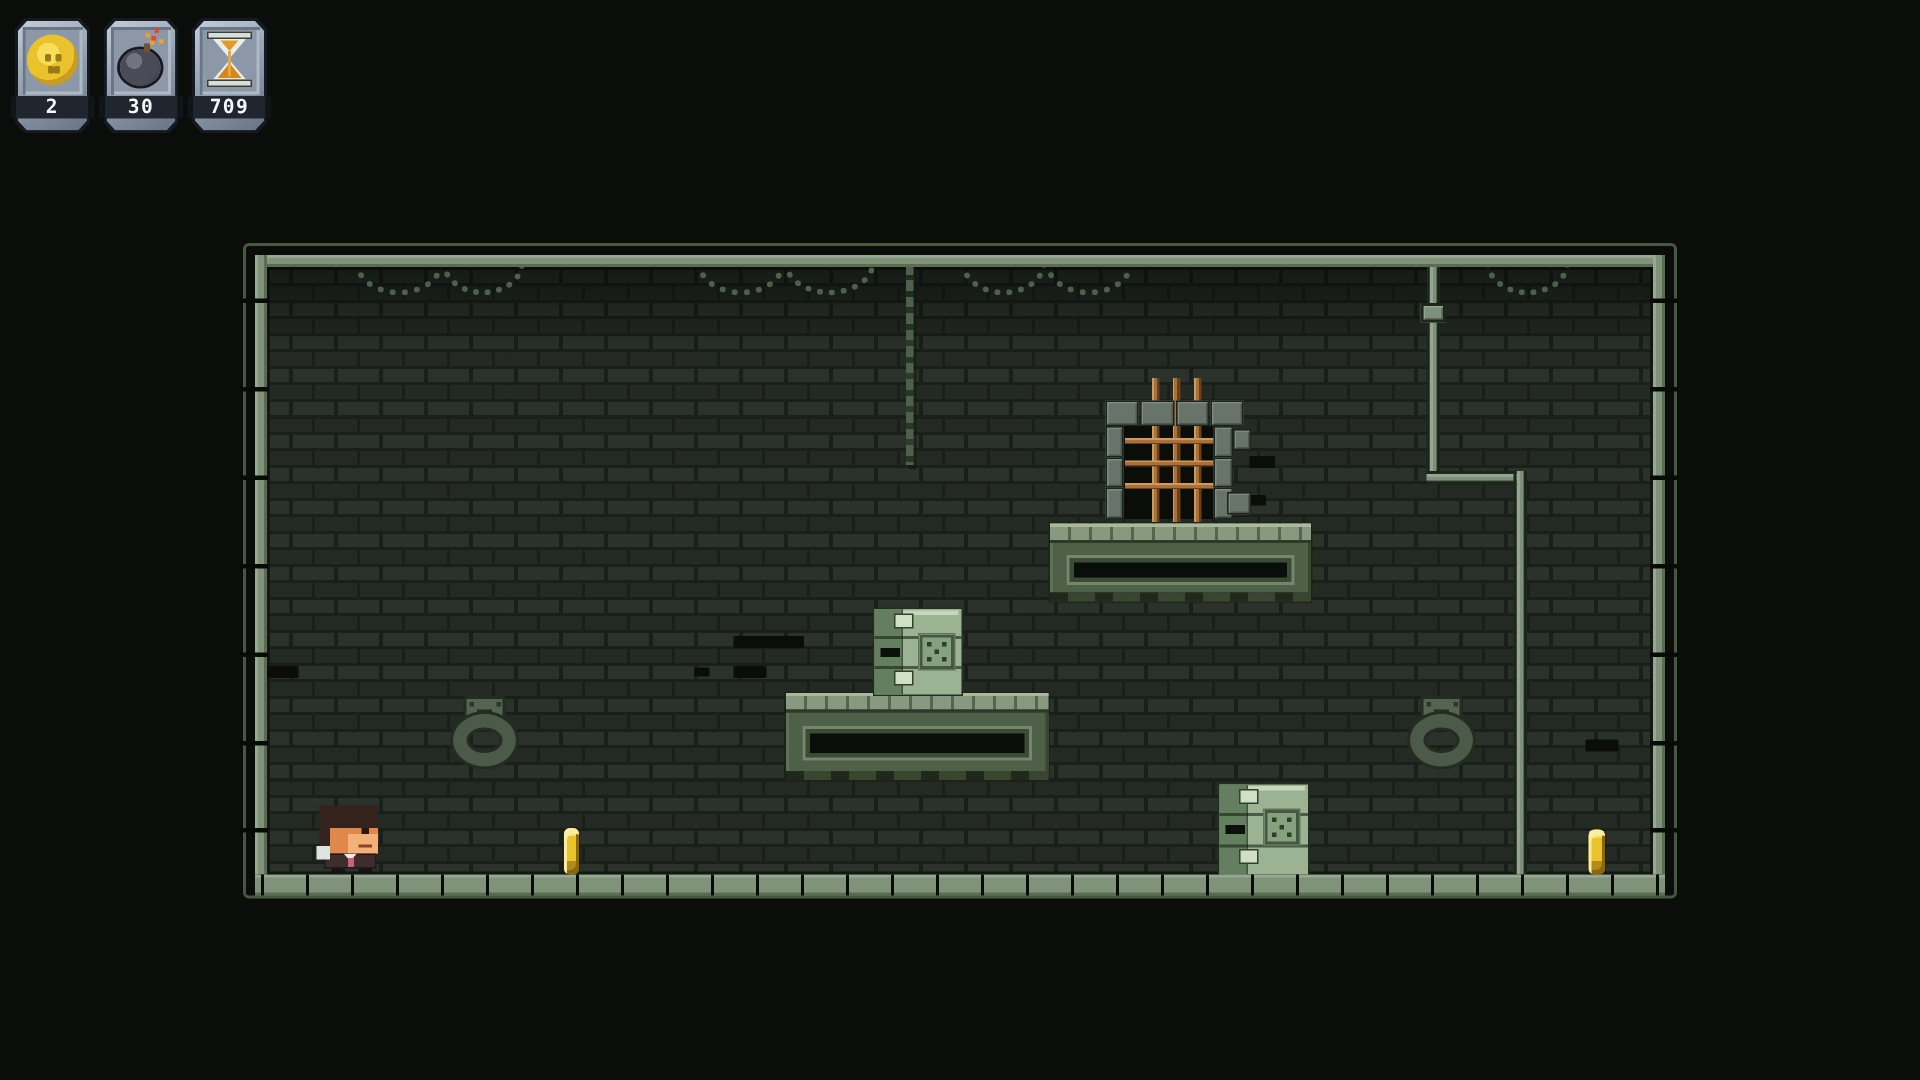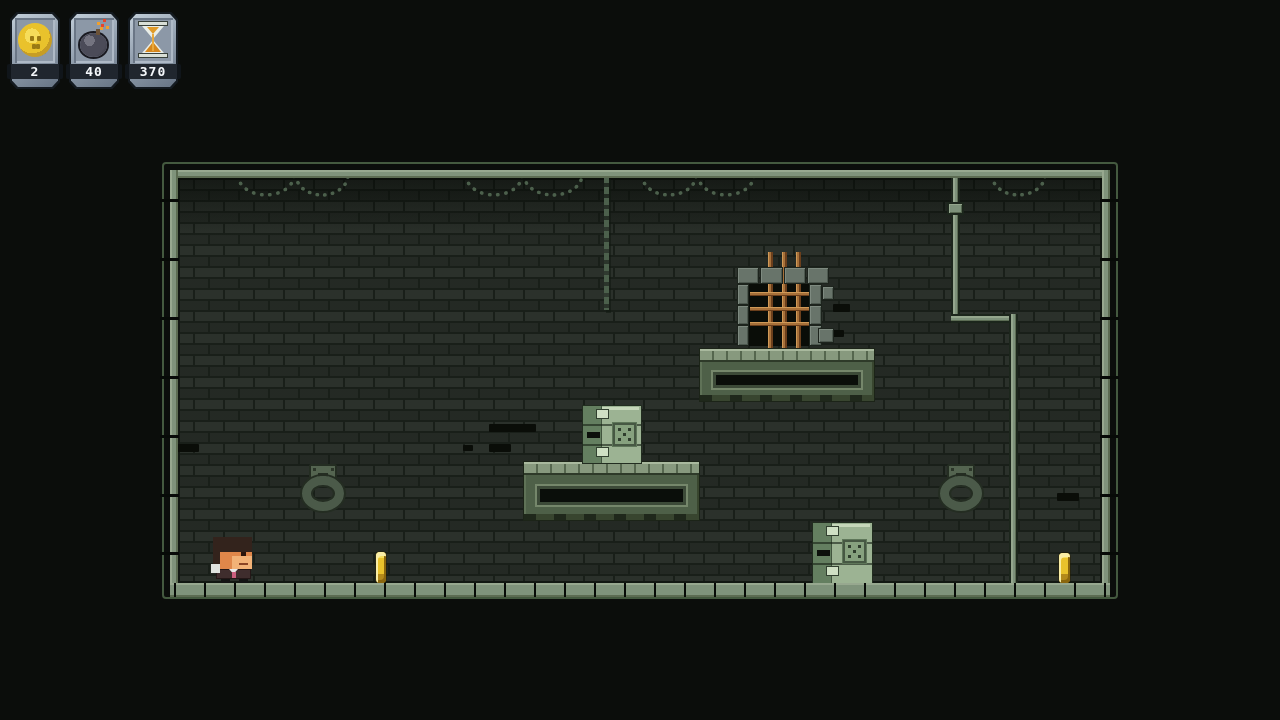--- a/index.html
+++ b/index.html
@@ -158,38 +158,38 @@
 
   <div class="hud-panel" id="panel-bombs">
     <div class="plaque">
       <div class="plaque-face"></div>
       <div class="recess"></div>
       <div class="icon icon-bomb">
         <div class="bomb-fuse"></div>
         <div class="bomb-spark"></div>
       </div>
     </div>
-    <div class="strip">40</div>
+    <div class="strip">30</div>
   </div>
 
   <div class="hud-panel" id="panel-timer">
     <div class="plaque">
       <div class="plaque-face"></div>
       <div class="recess"></div>
       <div class="icon icon-hour">
         <div class="hg-bar hg-top"></div>
         <div class="hg-glass-t"></div>
         <div class="hg-sand-t"></div>
         <div class="hg-glass-b"></div>
         <div class="hg-sand-b"></div>
         <div class="hg-stream"></div>
         <div class="hg-bar hg-bot"></div>
       </div>
     </div>
-    <div class="strip">370</div>
+    <div class="strip">709</div>
   </div>
 
   <div id="outer-frame"></div>
   <div id="room">
 
     <div id="wall"></div>
     <div id="wall-shadow"></div>
     <div id="decal-layer">
         <div class="swag" style="left: 74px; top: 13px; width: 60px;"></div>
         <div class="swag" style="left: 132px; top: 13px; width: 56px;"></div>

